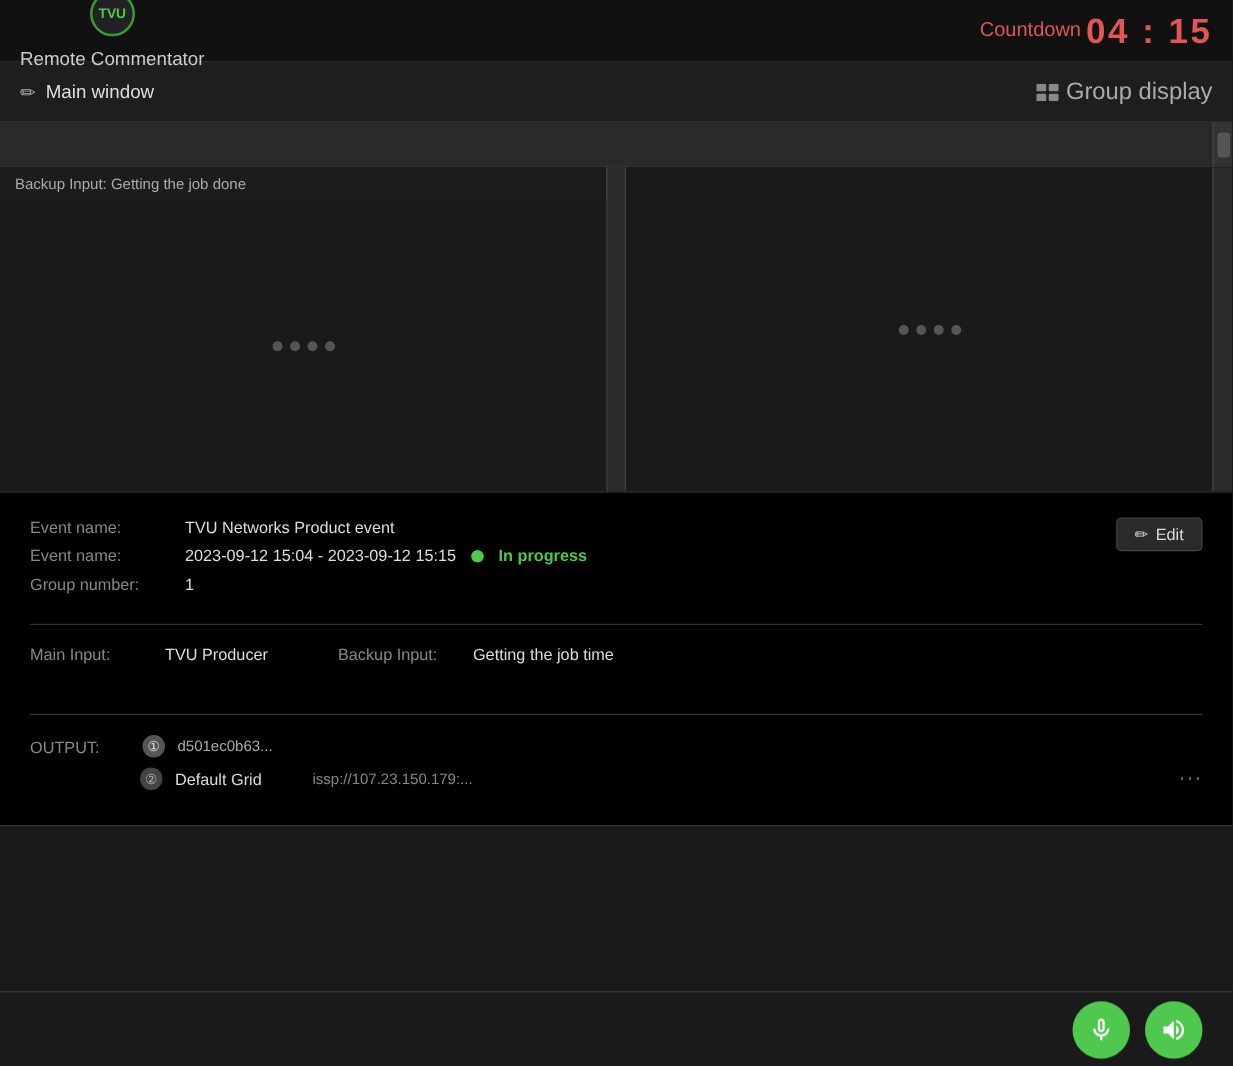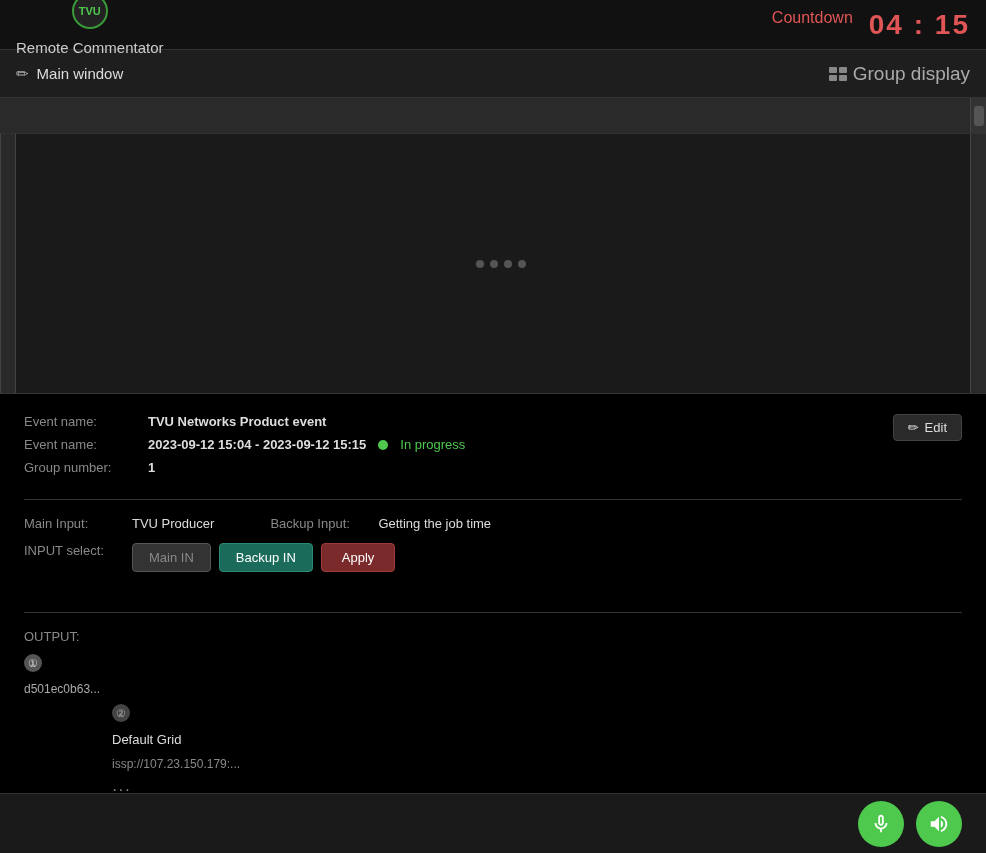--- a/index.html
+++ b/index.html
@@ -41,22 +41,22 @@
       color: #4ec94e;
       font-weight: bold;
       font-size: 11px;
     }
     .header-title {
       color: #ccc;
       font-size: 15px;
     }
     .countdown-area {
       display: flex;
-      align-items: flex-start;
-      gap: 16px;
+      align-items: center;
+      gap: 4px;
     }
     .countdown-label {
       color: #e05555;
       font-size: 16px;
       font-weight: 500;
     }
     .countdown-value {
       color: #e05555;
       font-size: 28px;
       font-weight: bold;
@@ -192,31 +192,32 @@
       align-items: center;
       margin-bottom: 8px;
       gap: 4px;
     }
     .event-label {
       color: #888;
       min-width: 120px;
     }
     .event-value {
       color: #ddd;
-      font-weight: 700;
+      font-weight: 400;
     }
     .status-dot {
       width: 10px;
       height: 10px;
       border-radius: 50%;
       background: #4ec94e;
       margin: 0 8px;
     }
     .status-text {
       color: #4ec94e;
+      font-weight: bold;
     }
     .edit-btn {
       display: flex;
       align-items: center;
       gap: 6px;
       background: #2a2a2a;
       border: 1px solid #444;
       color: #ddd;
       padding: 5px 14px;
       border-radius: 4px;
@@ -228,21 +229,21 @@
       border-top: 1px solid #333;
       margin: 16px 0;
     }
 
     
     .input-section {
       padding: 0 0 12px 0;
     }
     .input-row {
       display: flex;
-      align-items: flex-start;
+      align-items: flex-end;
       gap: 8px;
       margin-bottom: 12px;
     }
     .input-name-label {
       color: #888;
       min-width: 100px;
     }
     .input-value {
       color: #ddd;
       font-weight: 500;
@@ -278,23 +279,23 @@
       cursor: pointer;
       font-size: 13px;
     }
 
     
     .output-section {
       padding: 12px 24px;
     }
     .output-row {
       display: flex;
+      align-items: center;
       gap: 10px;
       margin-bottom: 8px;
-      flex-direction: column;
     }
     .output-label {
       color: #888;
       min-width: 80px;
     }
     .output-num {
       width: 18px;
       height: 18px;
       border-radius: 50%;
       background: #555;
@@ -393,20 +394,31 @@
 </div>
 
 <div class="top-bar">
   <div class="scrollbar-right">
     <div class="scrollbar-thumb"></div>
   </div>
 </div>
 
 <div class="video-panels">
 
+  <div class="video-panel">
+    <div class="video-panel-label">Backup Input: Getting the job done</div>
+    <div class="video-content">
+      <div class="loading-dots">
+        <div class="dot"></div>
+        <div class="dot"></div>
+        <div class="dot"></div>
+        <div class="dot"></div>
+      </div>
+    </div>
+  </div>
 
   <div class="panel-divider"></div>
 
   <div class="video-panel">
     <div class="video-content">
       <div class="loading-dots">
         <div class="dot"></div>
         <div class="dot"></div>
         <div class="dot"></div>
         <div class="dot"></div>
@@ -444,32 +456,20 @@
   <hr class="divider-line">
 
   <div class="input-section">
     <div class="input-row">
       <span class="input-name-label">Main Input:</span>
       <span class="input-value">TVU Producer</span>
       <span style="margin-left: 40px;"></span>
       <span class="input-name-label">Backup Input:</span>
       <span class="input-value">Getting the job time</span>
     </div>
-    <div class="input-row">
-      <span class="input-select-label">INPUT select:</span>
-      <button class="btn-main-in">
-        <span>Main IN</span>
-      </button>
-      <button class="btn-backup-in">
-        <span>Backup IN</span>
-      </button>
-      <button class="btn-apply">
-        <span>Apply</span>
-      </button>
-    </div>
   </div>
 
   <hr class="divider-line">
 
   <div class="output-section" style="padding: 0;">
     <div class="output-row">
       <span class="output-label">OUTPUT:</span>
       <div class="output-num" style="background:#555;">①</div>
       <span class="output-id">d501ec0b63...</span>
     </div>

